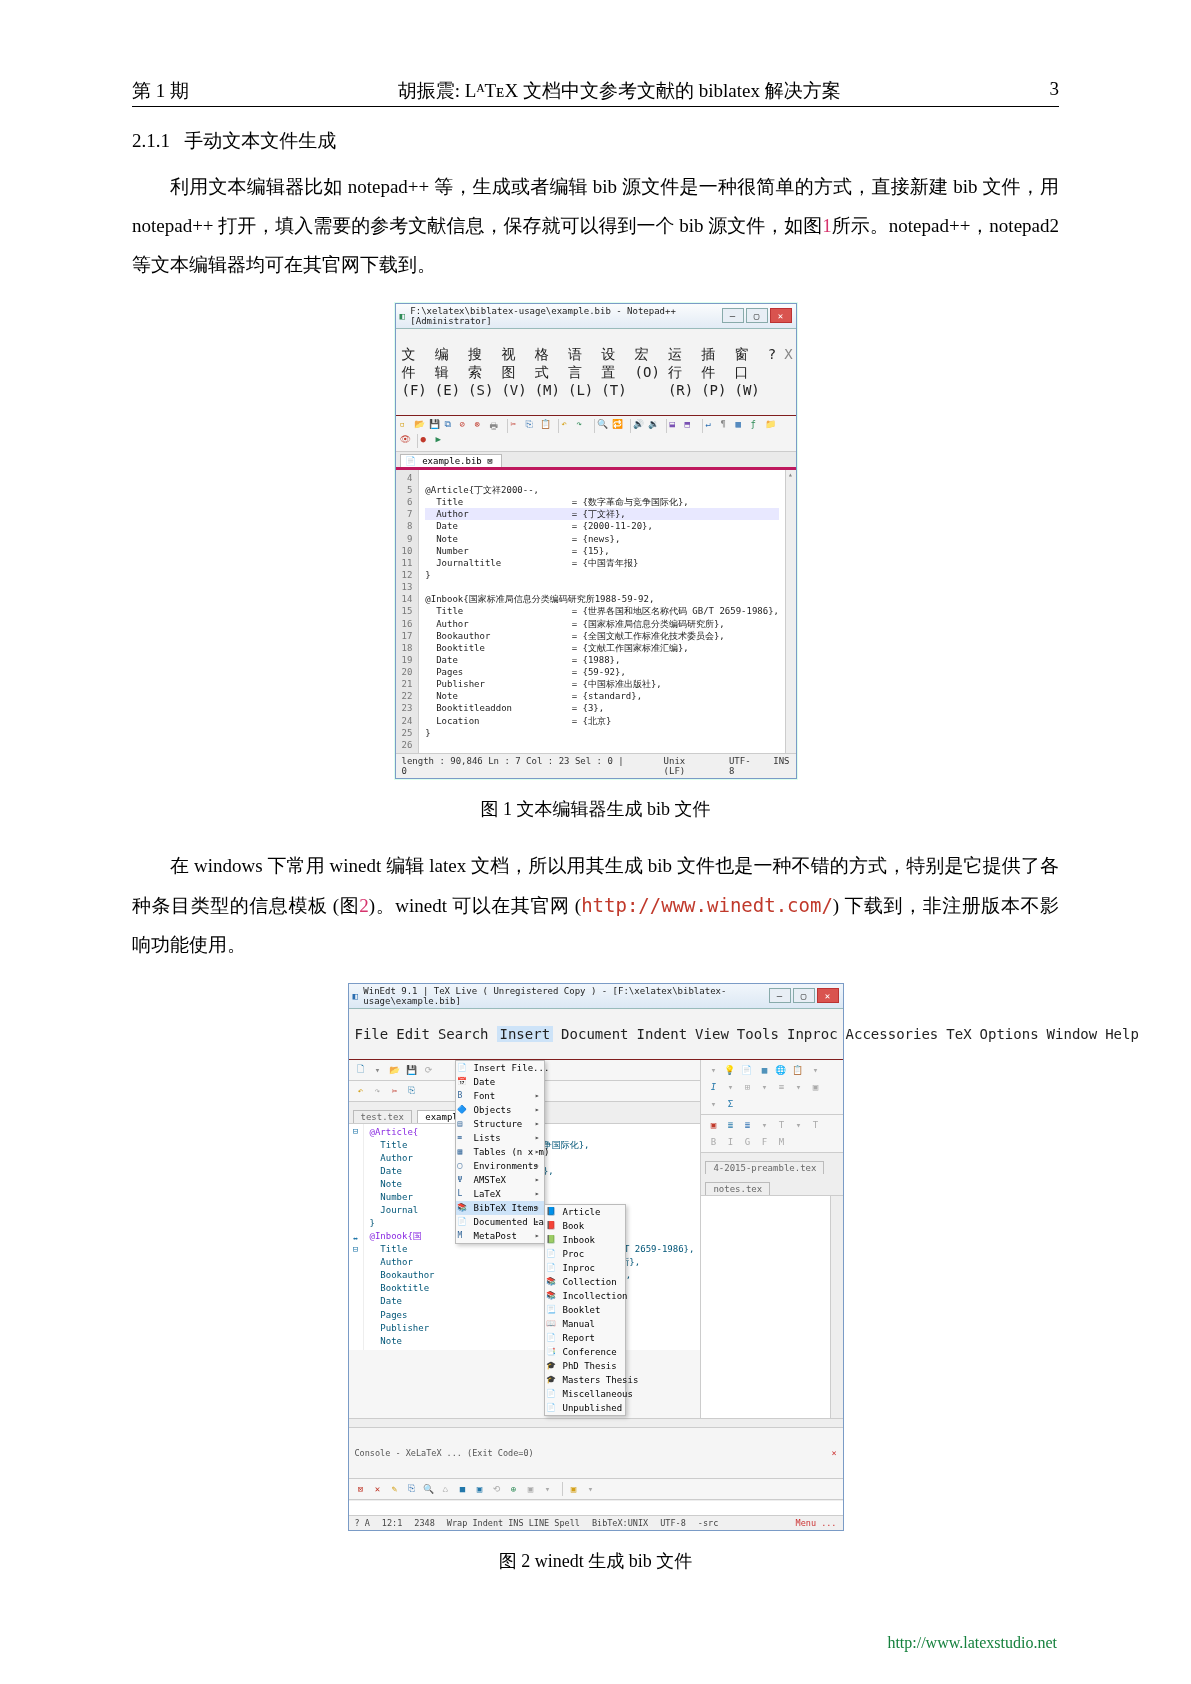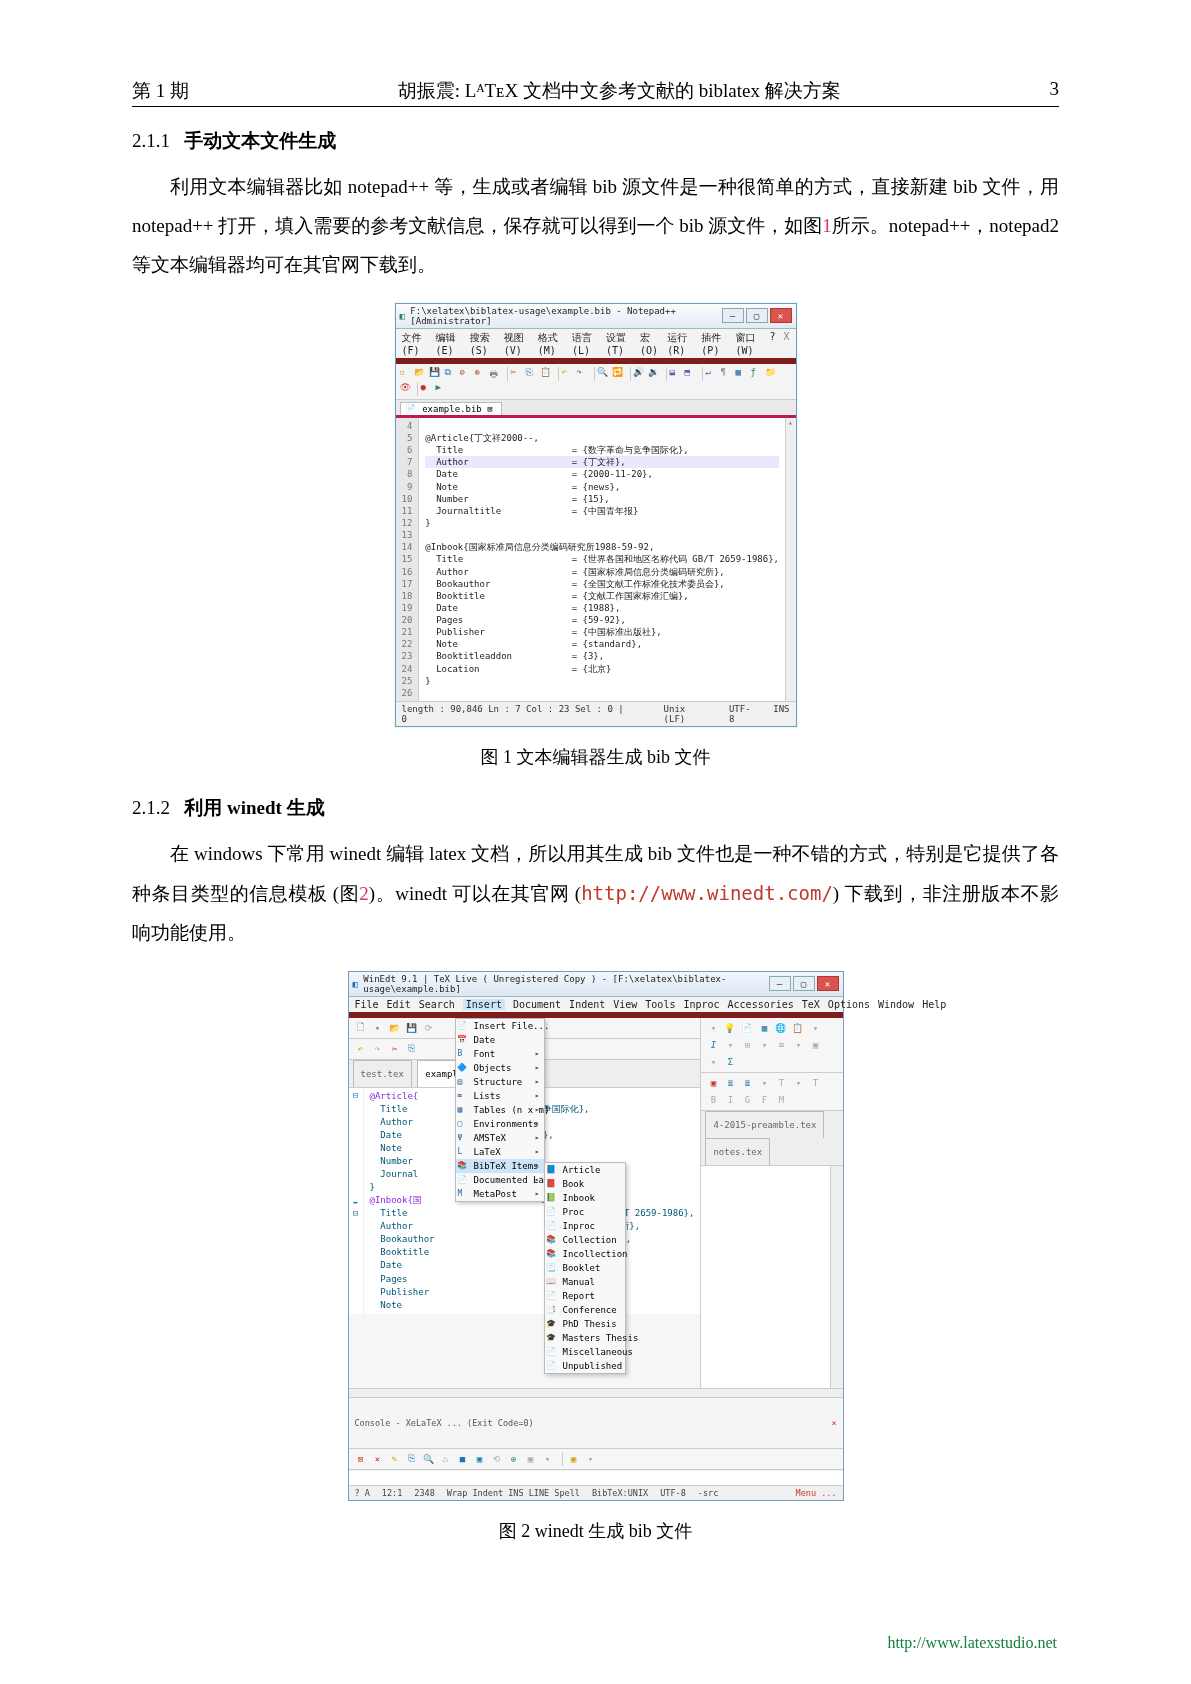--- a/index.html
+++ b/index.html
@@ -2,35 +2,35 @@
 <html><head>
 <meta charset="utf-8">
 <style>
   body{margin:0;background:#fff;font-family:"Songti SC","SimSun",serif;color:#000}
   .page{width:1191px;height:1684px;position:relative;margin:0 auto;background:#fff}
   .hdr{position:absolute;top:78px;left:132px;right:132px;display:flex;justify-content:space-between;font-size:19px}
   .hdr-c{flex:1;text-align:center}
   .hrule{position:absolute;top:106px;left:132px;right:132px;border-top:1px solid #000}
   .content{position:absolute;top:120px;left:132px;right:132px}
   .sect{font-size:19px;margin:8px 0 14px 0}
-  .sect b{font-weight:700}
+  .sect b{font-weight:400}
   .para{font-size:19px;line-height:2.05;text-indent:2em;margin:0 0 6px 0;text-align:justify}
   a.lnk{color:#d6336c;text-decoration:none}
   a.lnk2{color:#c0392b;font-family:Consolas,monospace}
   .fig{text-align:center;margin:18px 0 10px 0}
   .cap{text-align:center;font-size:18px;margin:18px 0 26px 0}
 
   
   .npp{width:400px;display:inline-block;border:1px solid #7a9bc6;background:#f4f4f4;font-family:Consolas,"Microsoft YaHei",monospace;font-size:9px;text-align:left;box-shadow:0 0 0 1px #dfe}
   .titlebar{display:flex;align-items:center;background:linear-gradient(#fbfcfd,#e2ebf5);border-bottom:1px solid #9bb;padding:2px 4px;font-size:9px;color:#222}
   .tbl{flex:1}
   .wbtns{display:flex;gap:2px}
   .wb{width:20px;height:13px;border:1px solid #8aa;background:#e8eef5;display:flex;align-items:center;justify-content:center;font-size:9px}
   .wb.x{background:#d9534f;color:#fff;border-color:#b33}
-  .menubar{display:flex;gap:8px;padding:2px 6px;background:#f3f3f3;border-bottom:6px solid #7f1d1d;font-size:10px;color:#222}
+  .menubar{display:flex;gap:8px;padding:17px 6px;background:#f3f3f3;border-bottom:1px solid #7f1d1d;font-size:14px;color:#222}
   .xbtn{margin-left:auto;color:#888}
   .toolbar{display:flex;gap:1px;padding:3px 4px;background:#f4f4f4;border-bottom:1px solid #ccc;flex-wrap:wrap}
   .ticon{width:14px;height:14px;display:inline-flex;align-items:center;justify-content:center;font-size:9px;border:0}
   .tab{display:inline-block;background:#fff;border:1px solid #bbb;border-bottom:none;padding:1px 8px 1px 5px;margin:2px 0 0 4px;font-size:9px}
   .tabrow{background:#eaeaea;border-bottom:3px solid #be185d}
   .editor{display:flex;background:#fff}
   .gut{background:#e7e7e7;color:#777;text-align:right;padding:2px 6px;border-right:1px solid #ccc;line-height:1.35}
   .code{padding:2px 6px;line-height:1.35;white-space:pre;color:#222;flex:1}
   .code .cur{background:#e8e8ff;display:inline-block;width:100%}
   .status{display:flex;gap:18px;padding:2px 6px;background:#f0f0f0;border-top:1px solid #ccc;font-size:9px;color:#333}
@@ -44,21 +44,21 @@
   .we .menubar{}
   .we-menu{background:#f8f8f8;border:1px solid #bbb;box-shadow:2px 2px 4px rgba(0,0,0,.2);font-size:9px;position:relative;width:88px}
   .we-menu .mi{padding:2px 8px 2px 18px;position:relative;white-space:nowrap}
   .we-menu .mi.sel{background:#cde3f8}
   .we-menu .mi .ic{position:absolute;left:2px;top:2px;font-size:8px;color:#369}
   .we-menu .mi.hasub::after{content:"▸";position:absolute;right:4px;top:2px;font-size:8px;color:#555}
   .we-sub{position:absolute;left:88px;top:0;background:#f8f8f8;border:1px solid #bbb;box-shadow:2px 2px 4px rgba(0,0,0,.2);width:80px}
   .we-tool{display:flex;gap:3px;padding:3px 5px;border-bottom:1px solid #ccc;flex-wrap:wrap;align-items:center}
   .tb2{width:14px;height:14px;display:inline-flex;align-items:center;justify-content:center;color:#27a;font-size:9px}
   .tabstrip{background:#eee;border-bottom:1px solid #ccc;padding:0 4px}
-  .wetab{display:inline-block;padding:8px 7px;border:1px solid #bbb;border-bottom:none;background:#fff;font-size:9px;margin-top:0}
+  .wetab{display:inline-block;padding:1px 7px;border:1px solid #bbb;border-bottom:none;background:#fff;font-size:9px;margin-top:8px}
   .wetab.in{background:#eee;color:#666}
   .codearea{display:flex;background:#fff;position:relative}
   .wcode{padding:2px 6px;white-space:pre;line-height:1.45;color:#057;flex:1}
   .wcode .at{color:#8a2be2}
   .wcode .kw{color:#057;font-weight:400}
   .dim{color:#aaa}
   .we-right{width:12px;background:#eee;border-left:1px solid #ccc}
   .we-stat{display:flex;gap:12px;padding:2px 6px;border-top:1px solid #ccc;background:#f0f0f0;font-size:8.5px;color:#444}
   .we-stat .r{margin-left:auto;color:#c33}
   .menucol{position:relative;display:flex}
@@ -188,24 +188,20 @@
           <span>length : 90,846  Ln : 7    Col : 23    Sel : 0 | 0</span>
           <span class="sp"></span>
           <span>Unix (LF)</span>
           <span>UTF-8</span>
           <span>INS</span>
         </div>
       </div>
     </div>
     <div class="cap">图 1 文本编辑器生成 bib 文件</div>
 
-    <div class="sect">
-      <span>2.1.2</span>&nbsp;&nbsp;
-      <b>利用 winedt 生成</b>
-    </div>
 
     <p class="para">
       <span>在 windows 下常用 winedt 编辑 latex 文档，所以用其生成 bib 文件也是一种不错的方式，特别是它提供了各种条目类型的信息模板 (图</span><a class="lnk">2</a><span>)。winedt 可以在其官网 (</span><a class="lnk2">http://www.winedt.com/</a><span>) 下载到，非注册版本不影响功能使用。</span>
     </p>
 
     <div class="fig">
       <div class="we">
         <div class="titlebar">
           <span class="c-blu">◧</span>&nbsp;
           <span class="tbl">WinEdt 9.1  | TeX Live ( Unregistered  Copy ) - [F:\xelatex\biblatex-usage\example.bib]</span>

